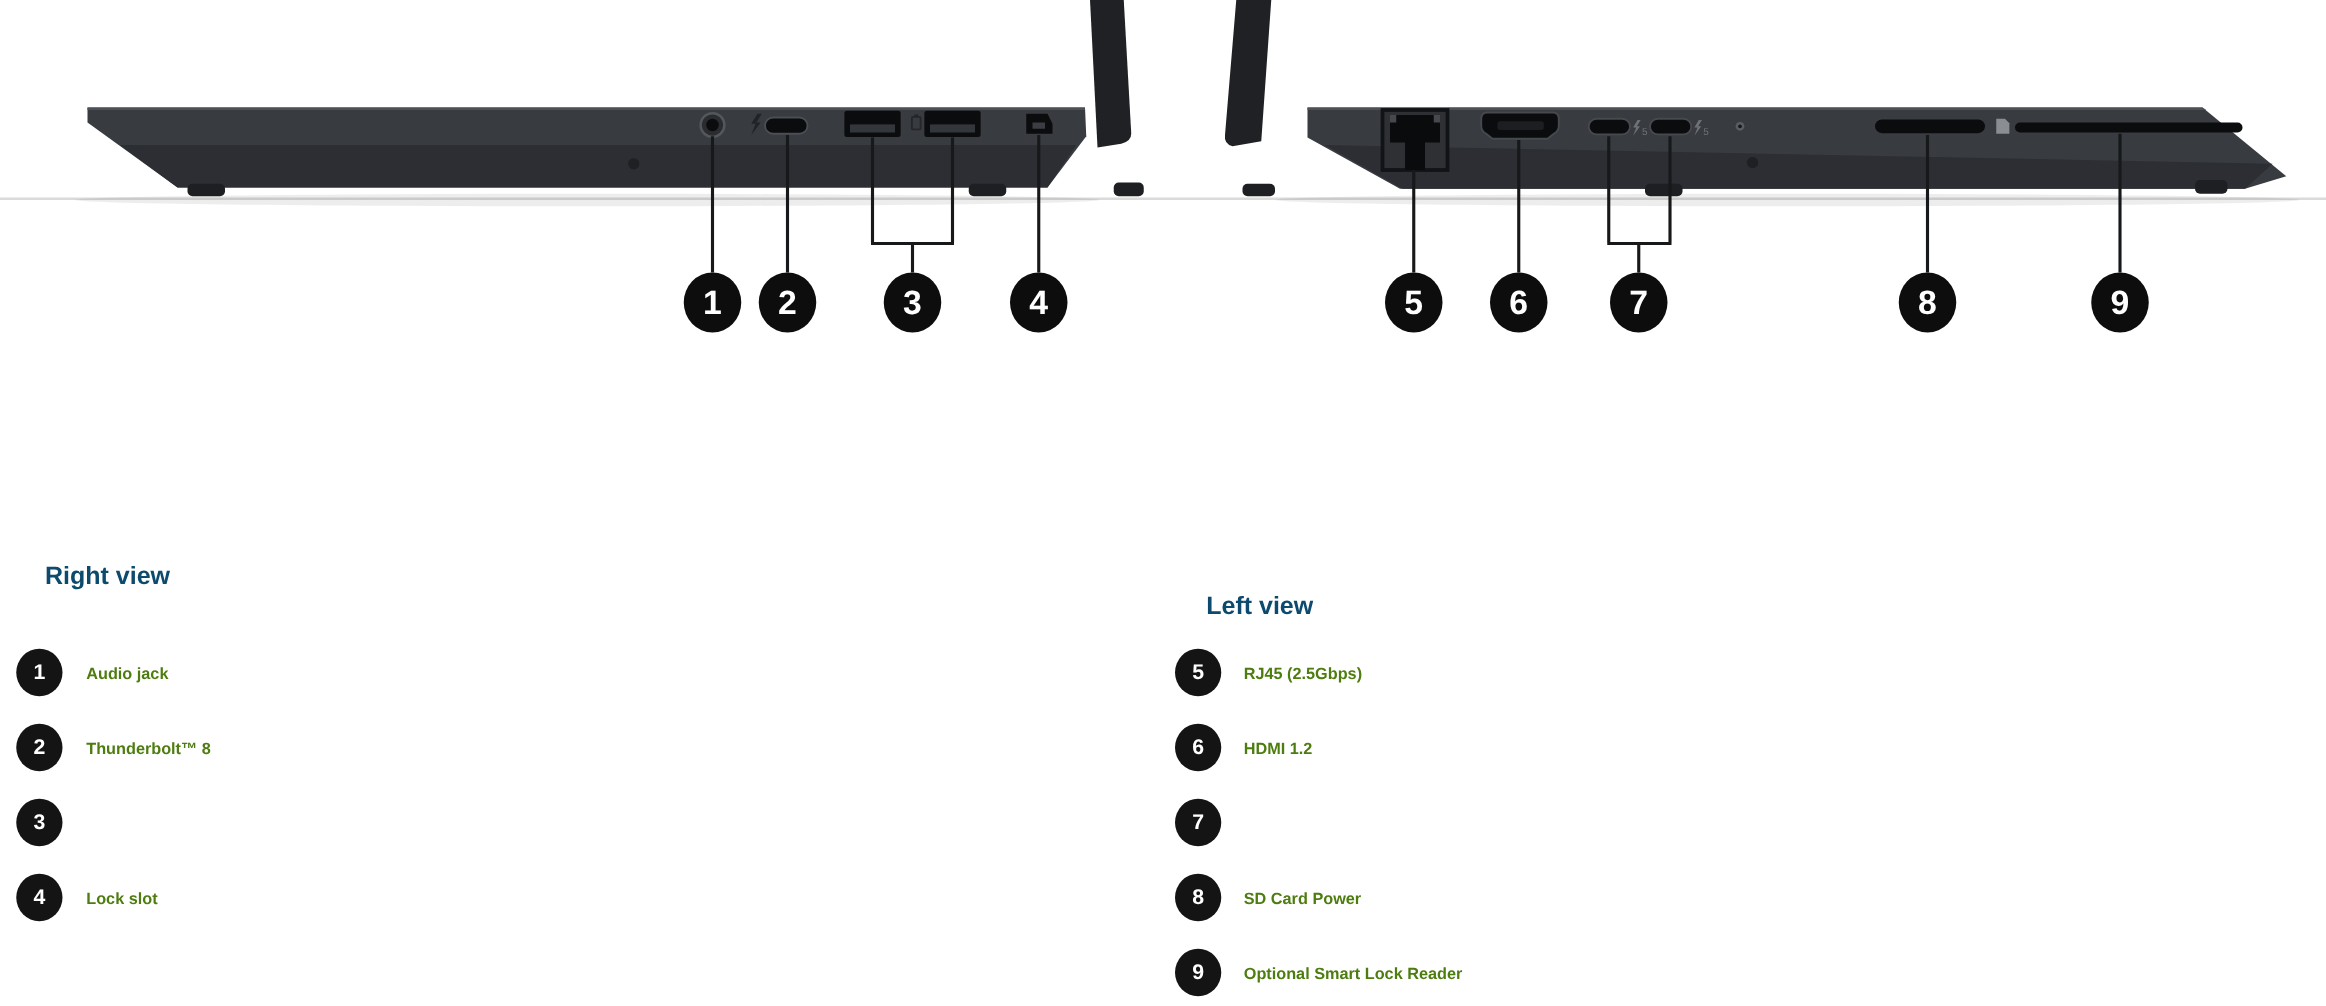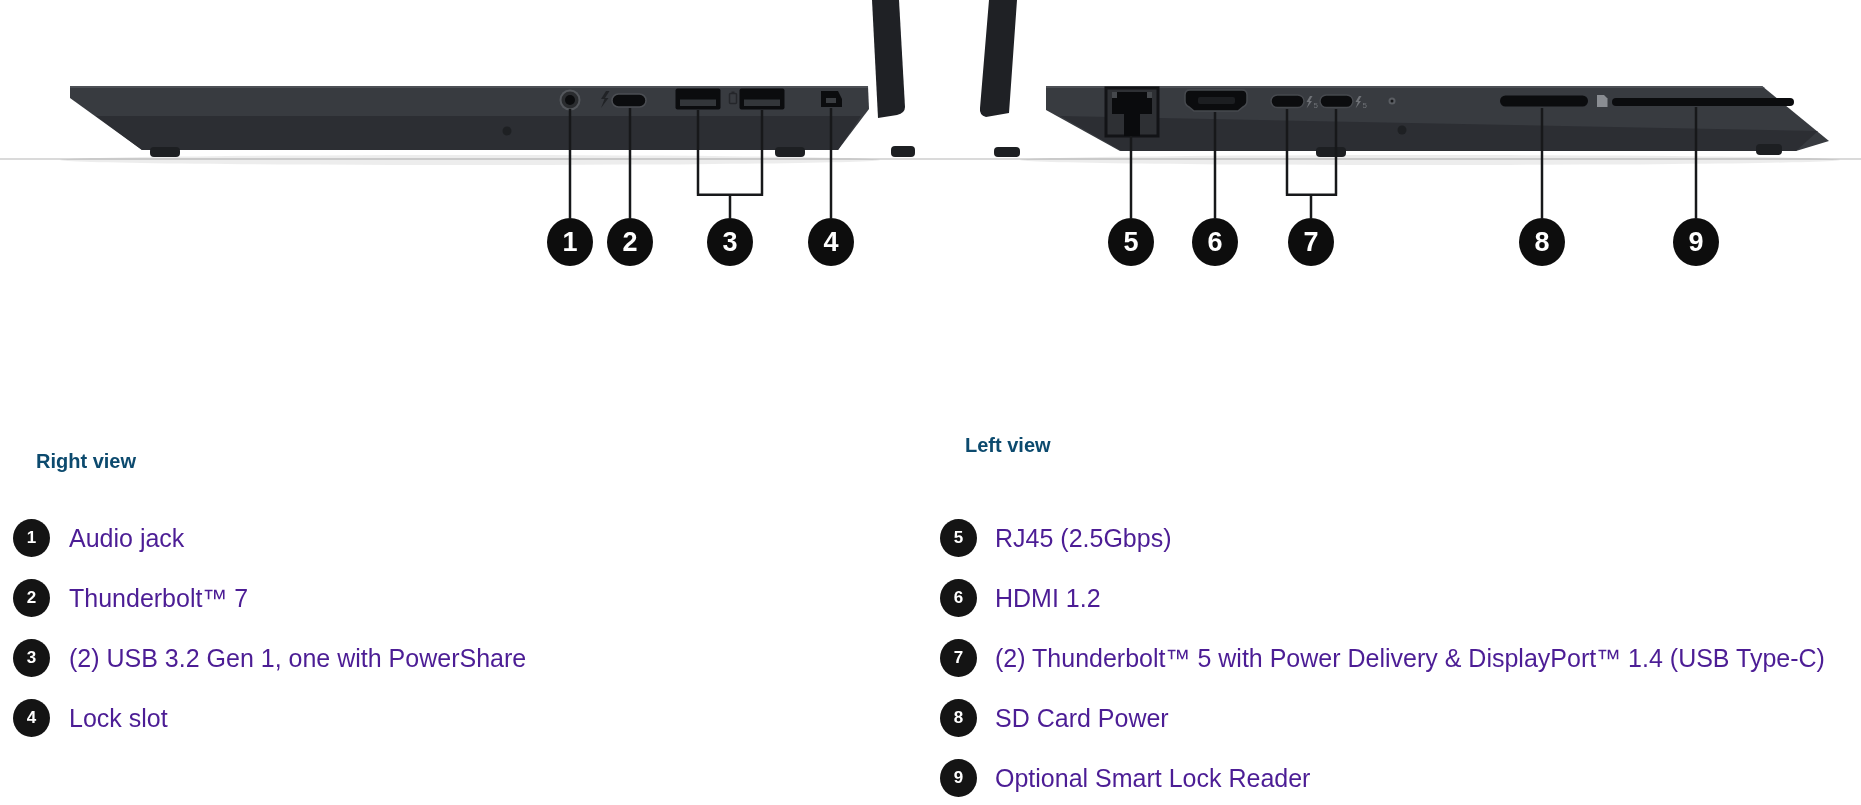--- a/index.html
+++ b/index.html
@@ -48,22 +48,23 @@
     display: flex;
     align-items: center;
     justify-content: center;
     color: #ffffff;
     font-size: 17px;
     font-weight: bold;
     flex: 0 0 auto;
   }
   .legend-label {
     margin-left: 18px;
-    font-size: 25px;
-    color: #4c1d95;
+    font-size: 13px;
+    color: #4d7c0f;
+    font-weight: bold;
   }
   .rv-label { margin-left: 19px; }
 </style>
 </head>
 <body>
 
 <div class="page">
 
   <svg class="figure-svg" width="1861" height="330" viewBox="0 0 1861 330">
 
@@ -201,43 +202,41 @@
       <span>9</span>
     </div>
 
   <div class="legend-title" style="left:36px; top:450px;">Right view</div>
   <div class="legend-item" style="left:13px; top:519px;">
     <span class="legend-badge">1</span>
     <span class="legend-label rv-label">Audio jack</span>
   </div>
   <div class="legend-item" style="left:13px; top:579px;">
     <span class="legend-badge">2</span>
-    <span class="legend-label rv-label">Thunderbolt™ 7</span>
+    <span class="legend-label rv-label">Thunderbolt™ 8</span>
   </div>
   <div class="legend-item" style="left:13px; top:639px;">
     <span class="legend-badge">3</span>
-    <span class="legend-label rv-label">(2) USB 3.2 Gen 1, one with PowerShare</span>
   </div>
   <div class="legend-item" style="left:13px; top:699px;">
     <span class="legend-badge">4</span>
     <span class="legend-label rv-label">Lock slot</span>
   </div>
 
-  <div class="legend-title" style="left:965px; top:434px;">Left view</div>
+  <div class="legend-title" style="left:965px; top:474px;">Left view</div>
   <div class="legend-item" style="left:940px; top:519px;">
     <span class="legend-badge">5</span>
     <span class="legend-label">RJ45 (2.5Gbps)</span>
   </div>
   <div class="legend-item" style="left:940px; top:579px;">
     <span class="legend-badge">6</span>
     <span class="legend-label">HDMI 1.2</span>
   </div>
   <div class="legend-item" style="left:940px; top:639px;">
     <span class="legend-badge">7</span>
-    <span class="legend-label">(2) Thunderbolt™ 5 with Power Delivery &amp; DisplayPort™ 1.4 (USB Type-C)</span>
   </div>
   <div class="legend-item" style="left:940px; top:699px;">
     <span class="legend-badge">8</span>
     <span class="legend-label">SD Card Power</span>
   </div>
   <div class="legend-item" style="left:940px; top:759px;">
     <span class="legend-badge">9</span>
     <span class="legend-label">Optional Smart Lock Reader</span>
   </div>
 

